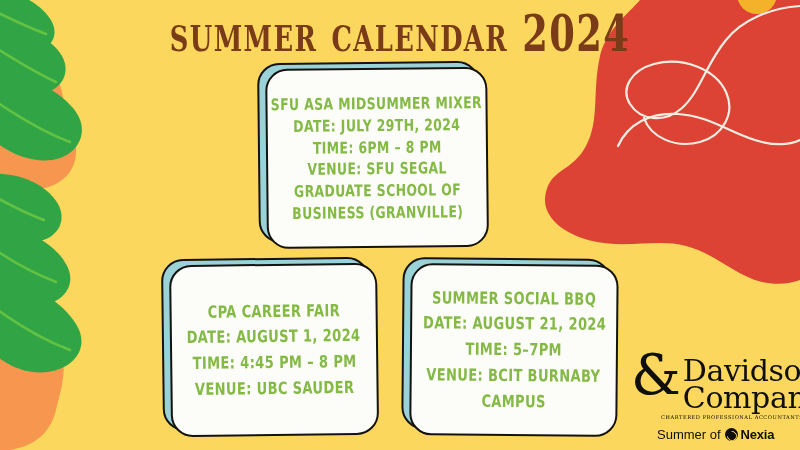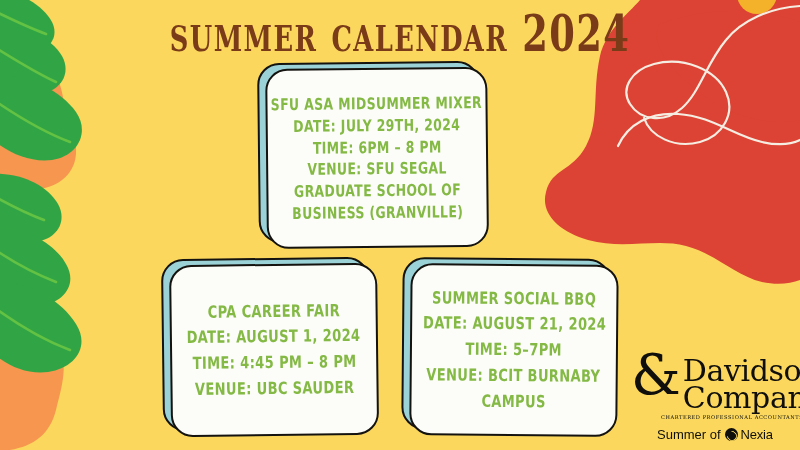--- a/index.html
+++ b/index.html
@@ -113,21 +113,21 @@
   #nexia-mark{
     display:inline-block;width:13px;height:13px;border-radius:50%;
     background:#100f0c;margin:0 3px 0 4px;position:relative;
   }
   #nexia-mark::after{
     content:"";position:absolute;left:2.5px;top:2.5px;
     width:8px;height:8px;border-radius:50%;
     border:1.2px solid #FBD85D;border-left-color:transparent;
     transform:rotate(40deg);
   }
-  #nexia-name{font-weight:400;letter-spacing:-.2px;}
+  #nexia-name{font-weight:700;letter-spacing:-.2px;}
 </style>
 </head>
 <body>
 
 <div id="poster">
 
   <svg id="bg-svg" viewBox="0 0 800 450" preserveAspectRatio="none">
 
     <rect x="0" y="0" width="800" height="450" fill="#FBD85D"></rect>
 

